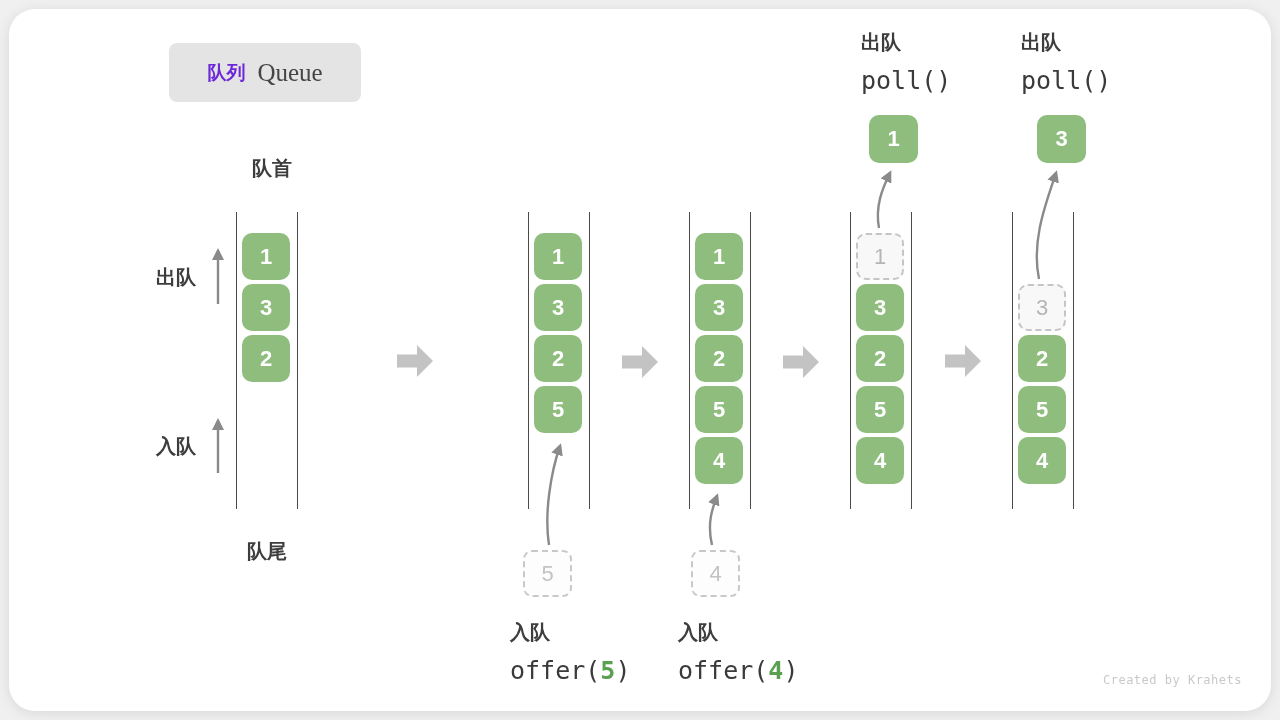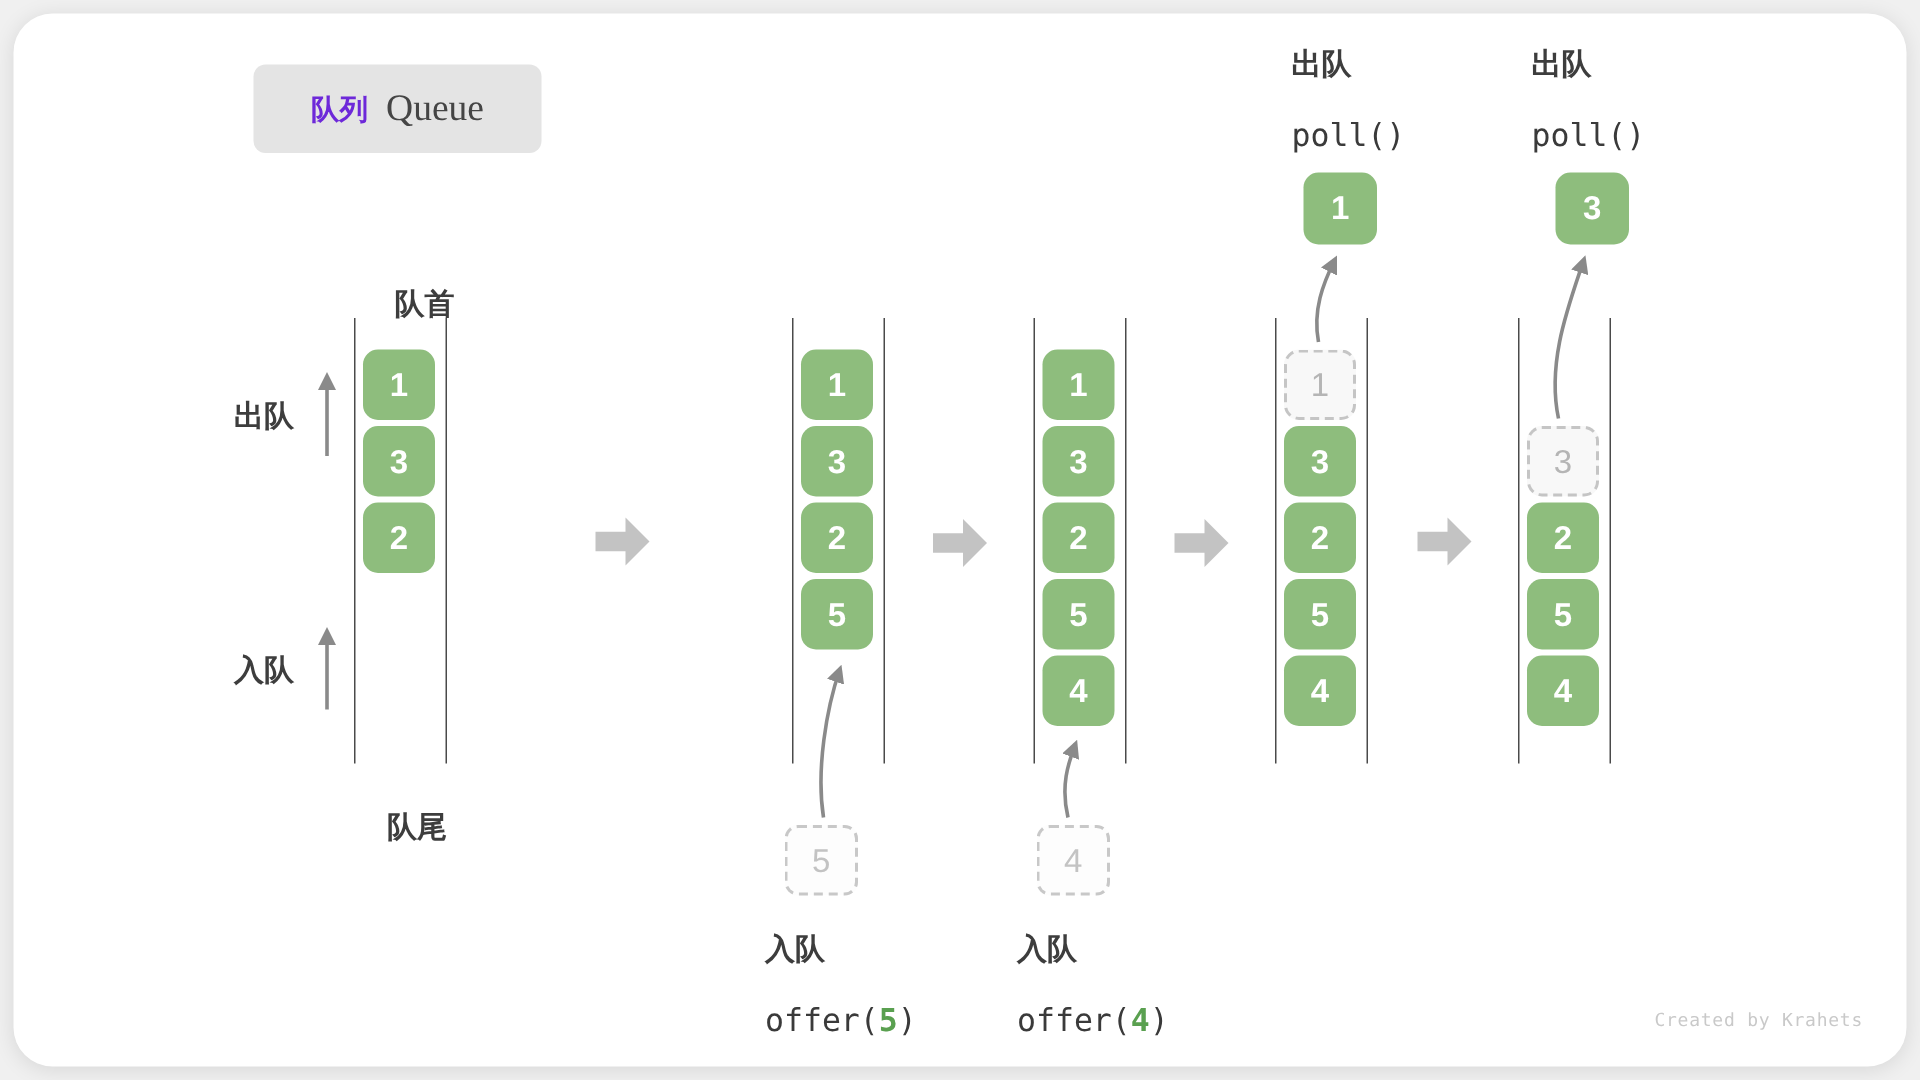--- a/index.html
+++ b/index.html
@@ -11,22 +11,22 @@
 
   
   .title-badge { position:absolute; left:169px; top:43px; width:192px; height:59px;
           background:#e4e4e4; border-radius:8px; display:flex; align-items:center;
           justify-content:center; gap:12px; }
   .title-zh { font-size:19px; font-weight:bold; color:#6d28d9; }
   .title-en { font-size:25px; color:#454545; font-family:Liberation Serif, serif; }
 
   
   .cjk { font-size:20px; font-weight:bold; color:#3d3d3d; }
-  .front-label { position:absolute; left:252px; top:155px; width:62px; text-align:center;margin-top:34px; }
-  .rear-label  { position:absolute; left:236px; top:538px; width:62px; text-align:right; }
+  .front-label { position:absolute; left:241px; top:155px; width:62px; text-align:center; }
+  .rear-label  { position:absolute; left:236px; top:538px; width:62px; text-align:center; }
   .dequeue-label { position:absolute; left:156px; top:264px; }
   .enqueue-label { position:absolute; left:156px; top:433px; }
 
   
   .queue-col { position:absolute; top:212px; width:62px; height:297px;
                border-left:1.6px solid #4a4a4a; border-right:1.6px solid #4a4a4a; }
   .col1 { left:236px; } .col2 { left:528px; } .col3 { left:689px; }
   .col4 { left:850px; } .col5 { left:1012px; }
 
   .cell { position:absolute; left:5px; width:48px; height:47px; border-radius:10px;
@@ -44,21 +44,21 @@
 
   
   .out-box { position:absolute; top:115px; width:49px; height:48px; border-radius:10px;
              background:var(--green,#8EBD7D); color:#ffffff; font-size:22px; font-weight:bold;
              display:flex; align-items:center; justify-content:center; }
   .out1 { left:869px; } .out3 { left:1037px; }
 
   
   .op { position:absolute; }
   .op .action { font-size:20px; font-weight:bold; color:#3d3d3d; }
-  .op .code { margin-top:22px; font-family:"DejaVu Sans Mono", monospace; font-size:21px;
+  .op .code { margin-top:10px; font-family:"DejaVu Sans Mono", monospace; font-size:25px;
               color:#3a3a3a; font-weight:500; white-space:nowrap; }
   .op .code .arg { color:var(--code-green,#5AA050); font-weight:bold; }
   .op-offer5 { left:510px; top:619px; }
   .op-offer4 { left:678px; top:619px; }
   .op-poll1  { left:861px; top:29px; }
   .op-poll2  { left:1021px; top:29px; }
 
   .arrows { position:absolute; left:0; top:0; width:1280px; height:720px; pointer-events:none; }
 
   .watermark { position:absolute; right:38px; top:673px; font-family:"DejaVu Sans Mono", monospace;

